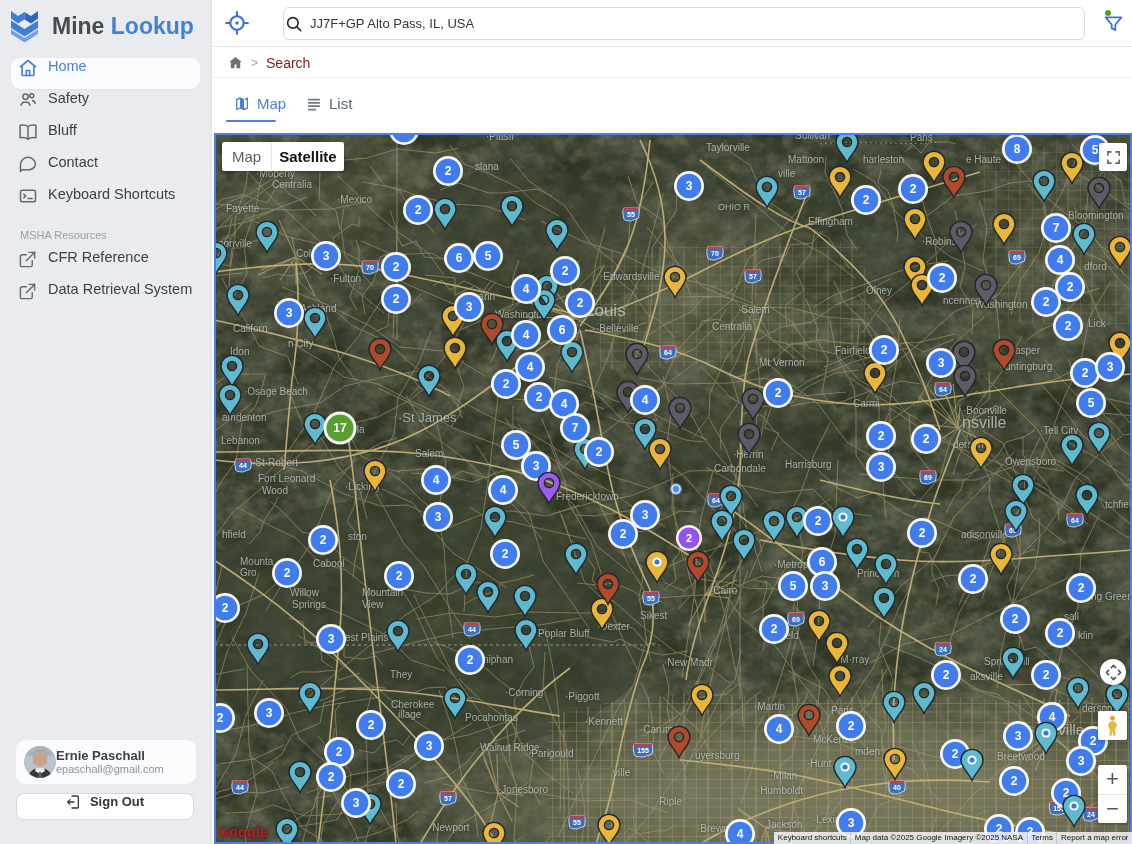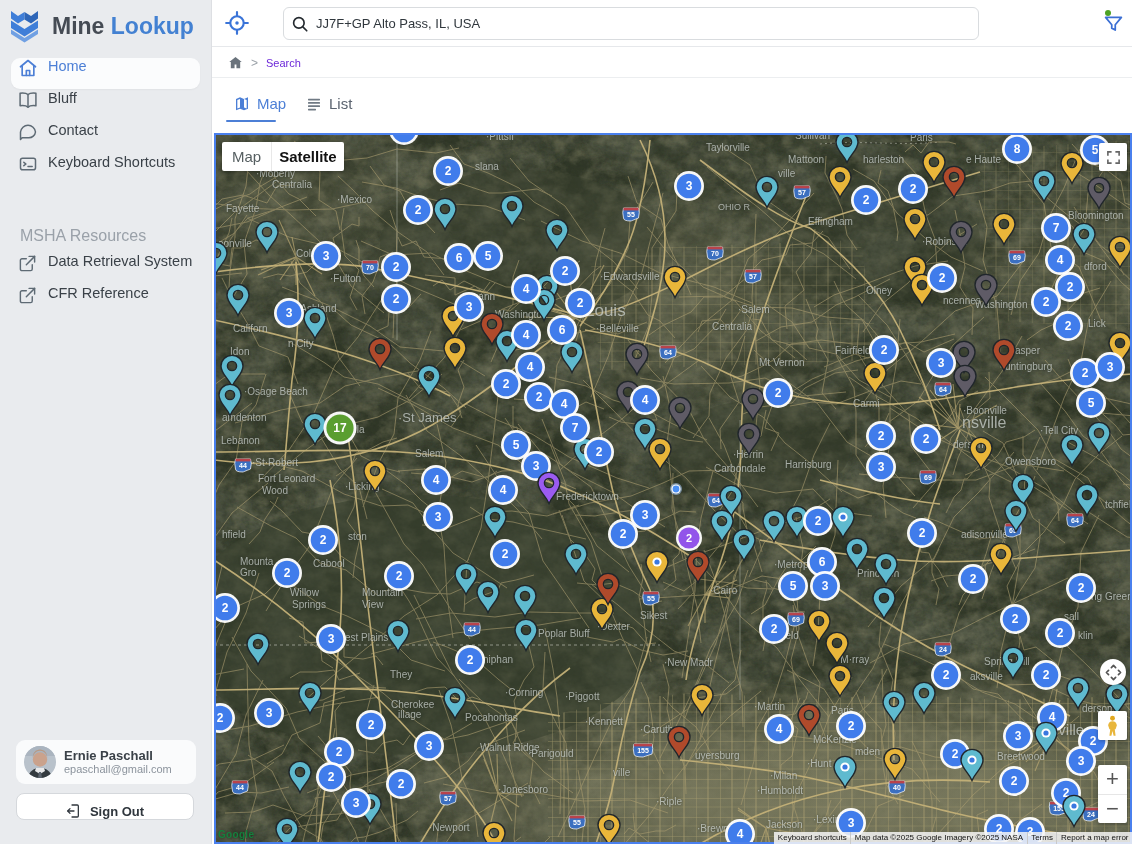--- a/index.html
+++ b/index.html
@@ -4,50 +4,50 @@
 *{margin:0;padding:0;box-sizing:border-box}
 body{width:1132px;height:844px;overflow:hidden;font-family:"Liberation Sans",sans-serif;background:#fff;position:relative}
 #sidebar{position:absolute;left:0;top:0;width:212px;height:844px;background:#e9ebee;border-right:1px solid #dddfe3}
 .logo{display:flex;align-items:center;gap:12px;padding:10px 0 0 9px}
 .logo .t{font-size:23px;font-weight:bold;color:#454b54;letter-spacing:0}
 .logo .t b{color:#4381d2}
 .mi{display:flex;gap:10px;height:31px;margin:1px 11px;padding:0 7px;font-size:14.5px;border-radius:9px;white-space:nowrap}
 .mi.active{background:#fbfcfd;box-shadow:0 1px 2px rgba(0,0,0,0.04)}
 .mico{width:20px;height:20px;display:flex;align-items:center}
 .badge{margin-left:auto;background:#f7ddd8;color:#b35146;font-size:11px;padding:2px 8px;border-radius:9px}
-.sect{color:#9aa1a9;font-size:16px;margin:42px 0 8px 20px}
-.ucard{position:absolute;left:16px;top:740px;width:180px;height:44px;background:#fafbfc;border-radius:9px;display:flex;align-items:center;padding:0 8px;gap:8px}
+.sect{color:#9aa1a9;font-size:11px;margin:12px 0 8px 20px}
+.ucard{position:absolute;left:16px;top:740px;width:180px;height:44px;background:#fafbfc;border-radius:9px;display:flex;align-items:center;padding:0 8px;}
 .ucard .n{font-size:13px;color:#3a4148;font-weight:bold;line-height:15px}
 .ucard .e{font-size:11px;color:#8b939c;line-height:13px}
-.sbtn{position:absolute;left:16px;top:793px;width:178px;height:27px;background:#fff;border:1px solid #d5d8dc;border-radius:8px;display:flex;align-items:flex-end;justify-content:center;gap:8px;font-size:13px;font-weight:bold;color:#2f363d}
+.sbtn{position:absolute;left:16px;top:793px;width:178px;height:27px;background:#fff;border:1px solid #d5d8dc;border-radius:8px;display:flex;align-items:flex-start;justify-content:center;gap:8px;font-size:13px;font-weight:bold;color:#2f363d}
 #topbar{position:absolute;left:212px;top:0;width:920px;height:47px;background:#fff;border-bottom:1px solid #e6e8eb}
-#search{position:absolute;left:71px;top:7px;width:696px;height:33px;border:1px solid #d9dcdf;border-radius:6px;display:flex;align-items:center;padding-left:7px;gap:7px}
+#search{position:absolute;left:71px;top:7px;width:802px;height:33px;border:1px solid #d9dcdf;border-radius:6px;display:flex;align-items:center;padding-left:1px;gap:7px}
 #search span{font-size:13px;color:#30373d}
 .crossbtn{position:absolute;left:12px;top:10px}
 .funnel{position:absolute;right:8px;top:13px}
 .gdot{position:absolute;right:21px;top:10px;width:6px;height:6px;border-radius:3px;background:#4da223}
 #crumb{position:absolute;left:212px;top:48px;width:920px;height:30px;background:#fff;border-bottom:1px solid #eceef0;display:flex;align-items:center;padding-left:16px;gap:8px}
-#crumb .s{color:#6d28d9;font-size:11px}
+#crumb .s{color:#7f1d1d;font-size:14px}
 #crumb .gt{color:#9aa1a8;font-size:12px}
 #tabs{position:absolute;left:212px;top:79px;width:920px;height:54px;background:#fff}
 .tab{position:absolute;top:16px;display:flex;align-items:center;gap:7px;font-size:15px}
 #tabs .underline{position:absolute;left:14px;top:41px;width:50px;height:2px;background:#4c7fd6;border-radius:1px}
 #map{position:absolute;left:214px;top:133px;width:918px;height:711px;overflow:hidden;outline:2px solid #4285f4;outline-offset:-2px}
 .gmbtn{position:absolute;background:#fff;box-shadow:0 1px 4px rgba(0,0,0,0.3);font-family:"Liberation Sans",sans-serif}
 #mapsat{left:8px;top:9px;height:29px;display:flex;border-radius:2px}
 #mapsat div{padding:0 10px;line-height:29px;font-size:15px}
 #fsbtn{right:5px;top:10px;width:28px;height:28px;border-radius:2px;display:flex;align-items:center;justify-content:center}
 #peg{right:5px;bottom:104px;width:29px;height:29px;border-radius:2px;display:flex;align-items:center;justify-content:center}
 #zoomc{right:5px;bottom:21px;width:29px;height:58px;border-radius:2px;color:#555;font-size:22px;text-align:center}
 #zoomc div{height:29px;line-height:27px}
 #movec{position:absolute;right:6px;bottom:159px;width:26px;height:26px;border-radius:13px;display:flex;align-items:center;justify-content:center;box-shadow:0 1px 4px rgba(0,0,0,0.3);background:#fff}
 #attrib{position:absolute;right:0;bottom:0;height:12px;background:rgba(245,245,245,0.85);font-size:8px;color:#111;display:flex;align-items:center}
 #attrib span{padding:0 3.5px;border-left:1px solid #c9c9c9;line-height:12px}
 #attrib span:first-child{border-left:none}
-#glogo{position:absolute;left:4px;bottom:4px;color:#15803d;font-size:10px;letter-spacing:0.3px;text-shadow:0 0 3px rgba(0,0,0,0.6);font-weight:bold}
+#glogo{position:absolute;left:4px;bottom:4px;color:#b91c1c;font-size:14px;letter-spacing:0.3px;text-shadow:0 0 3px rgba(0,0,0,0.6);font-weight:bold}
 </style></head>
 <body>
 <div id="sidebar">
   <div class="logo">
       <svg width="31" height="33" viewBox="0 0 31 33">
 <path d="M2 1 L9 6 L15.5 2 L15.5 9.5 L9 13.5 L2 8.5 Z" fill="#3f7ed8"></path>
 <path d="M29 1 L22 6 L15.5 2 L15.5 9.5 L22 13.5 L29 8.5 Z" fill="#2e66b8"></path>
 <path d="M2 10.5 L15.5 19 L29 10.5 L29 18 L15.5 26.5 L2 18 Z" fill="#3f7ed8"></path>
 <path d="M2 19.5 L15.5 28 L29 19.5 L29 24 L15.5 32.5 L2 24 Z" fill="#5b93e0" opacity="0.85"></path>
 </svg>
@@ -56,20 +56,31 @@
   <div style="height:14px"></div>
   <div class="mi active">
       <span class="mico">
         <svg width="20" height="20" viewBox="0 0 24 24" fill="none" stroke="#4c7fd6" stroke-width="2" stroke-linecap="round" stroke-linejoin="round">
           <path d="M3 10.5 12 3l9 7.5"></path>
           <path d="M5 9.5V21h14V9.5"></path>
           <path d="M10 21v-6h4v6"></path>
         </svg>
       </span>
       <span style="color:#4c7fd6">Home</span>
+    </div>
+  <div class="mi">
+      <span class="mico">
+        <svg width="20" height="20" viewBox="0 0 24 24" fill="none" stroke="#5e6a74" stroke-width="1.8">
+          <circle cx="9" cy="8" r="3.2"></circle>
+          <path d="M3.5 19c.6-3 2.8-4.6 5.5-4.6S13.9 16 14.5 19"></path>
+          <circle cx="16.5" cy="7" r="2.4"></circle>
+          <path d="M16.8 12.6c2.3.2 3.6 1.7 4 3.9"></path>
+        </svg>
+      </span>
+      <span style="color:#3a4148">Safety</span>
     </div>
   <div class="mi">
       <span class="mico">
         <svg width="20" height="20" viewBox="0 0 24 24" fill="none" stroke="#5e6a74" stroke-width="1.8" stroke-linejoin="round">
           <path d="M12 5.5C10.5 4 8 3.5 5.5 3.5c-1 0-2 .1-3 .4V19c1-.3 2-.4 3-.4 2.5 0 5 .5 6.5 2 1.5-1.5 4-2 6.5-2 1 0 2 .1 3 .4V3.9c-1-.3-2-.4-3-.4-2.5 0-5 .5-6.5 2Z"></path>
           <path d="M12 5.5V21"></path>
         </svg>
       </span>
       <span style="color:#3a4148">Bluff</span>
     </div>
@@ -93,31 +104,31 @@
     </div>
   <div class="sect">MSHA Resources</div>
   <div class="mi">
       <span class="mico">
         <svg width="19" height="19" viewBox="0 0 24 24" fill="none" stroke="#5e6a74" stroke-width="1.8" stroke-linecap="round" stroke-linejoin="round">
           <path d="M18 13.5V19a 2 2 0 0 1-2 2H5a2 2 0 0 1-2-2V8a2 2 0 0 1 2-2h5.5"></path>
           <path d="M14 3h7v7"></path>
           <path d="M10.5 13.5 21 3"></path>
         </svg>
       </span>
-      <span style="color:#3a4148">Data Retrieval System</span>
+      <span style="color:#3a4148">CFR Reference</span>
     </div>
   <div class="mi">
       <span class="mico">
         <svg width="19" height="19" viewBox="0 0 24 24" fill="none" stroke="#5e6a74" stroke-width="1.8" stroke-linecap="round" stroke-linejoin="round">
           <path d="M18 13.5V19a 2 2 0 0 1-2 2H5a2 2 0 0 1-2-2V8a2 2 0 0 1 2-2h5.5"></path>
           <path d="M14 3h7v7"></path>
           <path d="M10.5 13.5 21 3"></path>
         </svg>
       </span>
-      <span style="color:#3a4148">CFR Reference</span>
+      <span style="color:#3a4148">Data Retrieval System</span>
     </div>
   <div class="ucard">
       <svg width="32" height="32" viewBox="0 0 32 32">
         <defs>
           <clipPath id="avc">
             <circle cx="16" cy="16" r="16"></circle>
           </clipPath>
         </defs>
 <g clip-path="url(#avc)">
           <rect width="32" height="32" fill="#b9c2cb"></rect>

